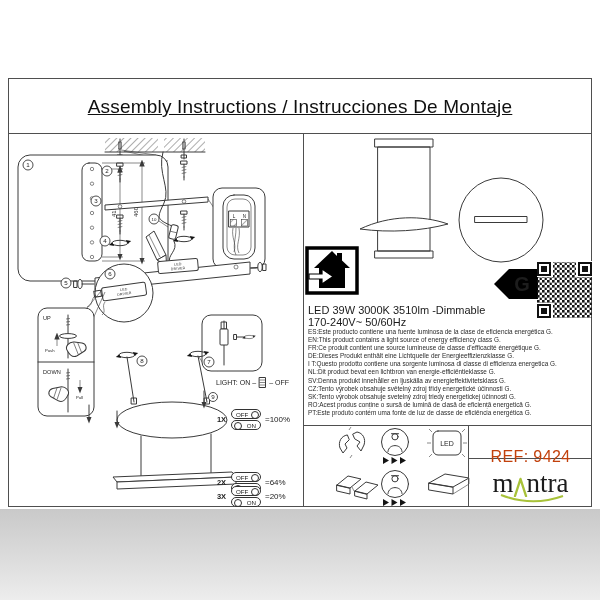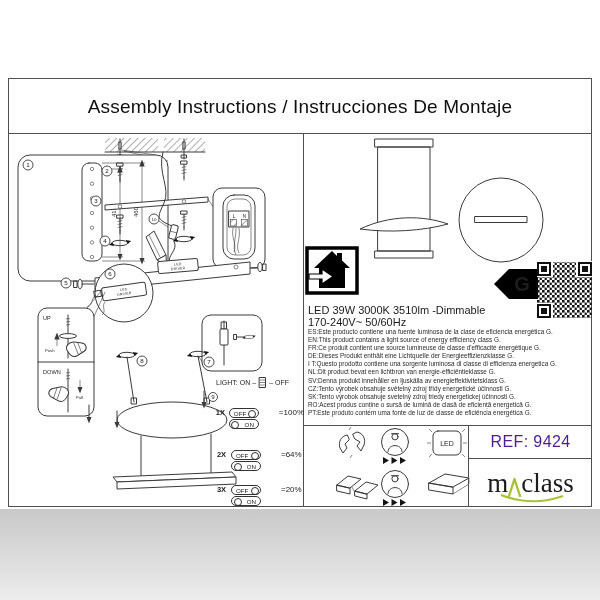--- a/index.html
+++ b/index.html
@@ -4,59 +4,59 @@
 <style>
   html,body{margin:0;padding:0;background:#fff;}
   #stage{position:relative;width:600px;height:600px;background:#fff;overflow:hidden;
          font-family:"Liberation Sans",sans-serif;color:#222;}
   .abs{position:absolute;}
   .hline{position:absolute;height:1px;background:#4f4f4f;}
   .vline{position:absolute;width:1px;background:#4f4f4f;}
   .page-border{position:absolute;left:8px;top:78px;width:584px;height:429px;
                border:1px solid #4f4f4f;box-sizing:border-box;background:#fff;}
   .title{position:absolute;left:8px;top:96px;width:584px;text-align:center;
-         font-size:19px;color:#0f0f0f;letter-spacing:.2px;}
+         font-size:19px;color:#0f0f0f;letter-spacing:.2px;text-decoration:underline;}
   .gray-band{position:absolute;left:0;top:509px;width:600px;height:91px;
              background:linear-gradient(180deg,#c9c9c9,#dedede 60%,#ededed);}
   svg .ln{fill:none;stroke:#3a3a3a;stroke-width:1;stroke-linecap:round;stroke-linejoin:round;}
   svg .lt{fill:none;stroke:#3a3a3a;stroke-width:.6;}
   svg .fw{fill:#fff;stroke:#3a3a3a;stroke-width:1;}
   svg .fb{fill:#141414;stroke:none;}
   svg text{fill:#1d1d1d;stroke:none;font-family:"Liberation Sans",sans-serif;}
   .cnum circle{fill:#fff;stroke:#3a3a3a;stroke-width:.9;}
   .cnum text{font-size:6.2px;text-anchor:middle;}
   .cnum text.t10{font-size:4.4px;}
   .dimtxt{font-size:6px;text-anchor:middle;}
   .drvtxt{font-size:3.5px;text-anchor:middle;letter-spacing:.2px;}
   .lntxt{font-size:4.6px;text-anchor:middle;}
   .udlab{font-size:5.6px;}
   .pp{font-size:4.2px;}
   .spec{position:absolute;left:308px;font-size:11px;color:#1a1a1a;white-space:nowrap;}
   .langs{position:absolute;left:308px;top:328px;width:284px;}
   .langs div{font-size:6.4px;line-height:8.1px;white-space:nowrap;color:#2a2a2a;}
-  .ref-text{position:absolute;left:469px;top:426px;width:123px;height:31px;
+  .ref-text{position:absolute;left:469px;top:441px;width:123px;height:31px;
             display:flex;align-items:center;justify-content:center;
-            font-size:16px;color:#4c1d95;letter-spacing:.4px;}
+            font-size:16px;color:#c2410c;letter-spacing:.4px;}
   .logo{position:absolute;left:469px;top:459px;width:123px;height:47px;
         display:flex;align-items:flex-end;justify-content:center;padding-bottom:9px;
         box-sizing:border-box;}
   .logo span{font-family:"Liberation Serif",serif;font-size:27px;line-height:1;color:#1c1c1c;}
   .lt-header{position:absolute;left:216px;top:377px;display:flex;align-items:center;
              gap:2px;font-size:7px;color:#222;}
-  .lt-row{position:absolute;left:214px;width:90px;height:22px;display:flex;}
+  .lt-row{position:absolute;left:214px;width:90px;height:22px;display:flex;align-items:center;}
   .lt-row .cnt{width:15px;text-align:center;font-size:7.5px;font-weight:bold;}
   .pills{display:flex;flex-direction:column;gap:1px;margin-left:2px;}
   .pill{width:30px;height:10px;border:1px solid #333;border-radius:5px;
         position:relative;background:#fff;box-sizing:border-box;}
   .pill .t{position:absolute;top:50%;transform:translateY(-50%);font-size:6.2px;}
   .pill .t.l{left:4px;} .pill .t.r{right:4px;}
   .pill .dot{position:absolute;top:1px;width:6px;height:6px;border:1px solid #333;
              border-radius:50%;}
   .pill .dot.r{right:1.5px;} .pill .dot.l{left:1.5px;}
-  .lt-row .val{font-size:8px;margin-left:20px;}
+  .lt-row .val{font-size:8px;margin-left:4px;}
 </style>
 </head>
 <body>
 
 <div id="stage">
 
   <div class="page-border"></div>
   <div class="title">Assembly Instructions / Instrucciones De Montaje</div>
   <div class="hline" style="left:8px;top:133px;width:584px;"></div>
   <div class="vline" style="left:303px;top:133px;height:374px;"></div>
@@ -322,21 +322,21 @@
           <span class="t l">OFF</span>
           <span class="dot r"></span>
         </span>
       <span class="pill">
           <span class="dot l"></span>
           <span class="t r">ON</span>
         </span>
     </span>
     <span class="val">=100%</span>
   </div>
-  <div class="lt-row" style="top:450px;">
+  <div class="lt-row" style="top:471px;">
     <span class="cnt">2X</span>
     <span class="pills">
       <span class="pill">
           <span class="t l">OFF</span>
           <span class="dot r"></span>
         </span>
       <span class="pill">
           <span class="dot l"></span>
           <span class="t r">ON</span>
         </span>
@@ -469,20 +469,20 @@
   </svg>
 
   <div class="vline" style="left:468px;top:425px;height:82px;"></div>
   <div class="hline" style="left:468px;top:458px;width:124px;"></div>
   <div class="ref-text">REF: 9424</div>
   <div class="logo">
     <span>m</span>
     <svg width="15" height="20" viewBox="0 0 15 20" style="margin:0 -1px;">
       <path d="M2,19 L7.5,2 L13,19" fill="none" stroke="#a8c239" stroke-width="2.4" stroke-linecap="round" stroke-linejoin="round"></path>
     </svg>
-    <span>class</span>
+    <span>ntra</span>
     <svg style="position:absolute;left:30px;bottom:1px;" width="66" height="12" viewBox="0 0 66 12">
       <path d="M2,2 Q33,14 64,3" fill="none" stroke="#a8c239" stroke-width="2"></path>
     </svg>
   </div>
 
   <div class="gray-band"></div>
 </div>
 
 </body></html>

